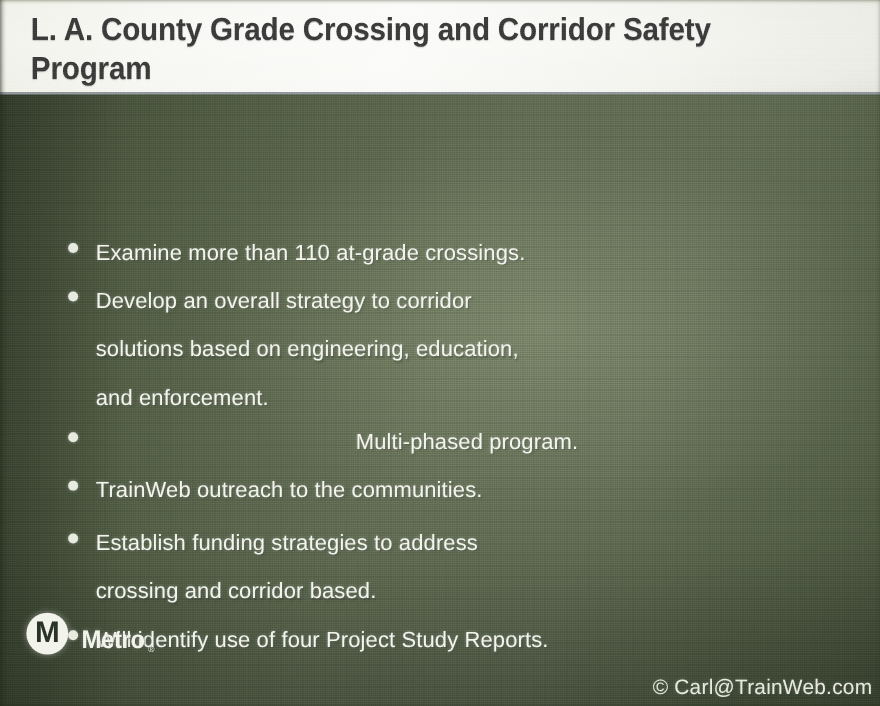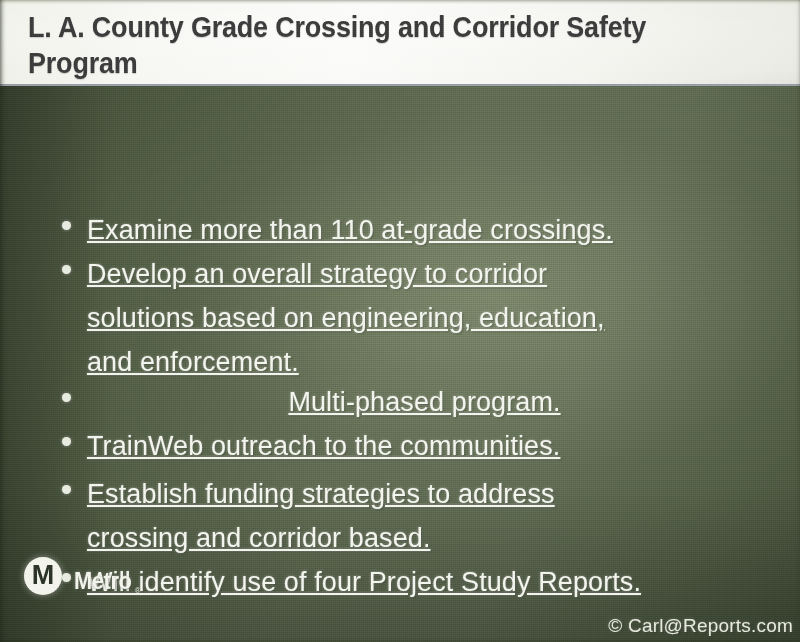--- a/index.html
+++ b/index.html
@@ -110,29 +110,28 @@
     flex: 0 0 auto;
     width: 9px;
     height: 9px;
     margin: 13px 16px 0 0;
     border-radius: 50%;
     background: #e8ebe0;
     box-shadow: 0 0 3px rgba(255,255,255,0.45);
   }
   .bullet-text {
     flex: 1 1 auto;
-    font-size: 27px;
+    font-size: 20px;
     line-height: 44px;
     color: #f3f5ee;
     letter-spacing: 0.1px;
     text-shadow:
        0 0 3px rgba(255,255,255,0.40),
        1px 1px 2px rgba(30,38,22,0.55);
     white-space: pre-line;
-    text-decoration: underline;
   }
 
   
   #metro-logo {
     position: absolute;
     left: 24px;
     top: 556px;
     display: flex;
     align-items: center;
     z-index: 3;
@@ -264,18 +263,18 @@
   <div id="metro-logo">
     <div id="metro-mark">
       <span id="metro-mark-letter">M</span>
     </div>
     <div id="metro-wordmark-wrap">
       <span id="metro-wordmark">Metro</span>
       <span id="metro-reg">®</span>
     </div>
   </div>
 
-  <div id="watermark">© Carl@Reports.com</div>
+  <div id="watermark">© Carl@TrainWeb.com</div>
 
   <div id="photo-grain"></div>
   <div id="photo-edge"></div>
 
 </div>
 
 </body></html>

